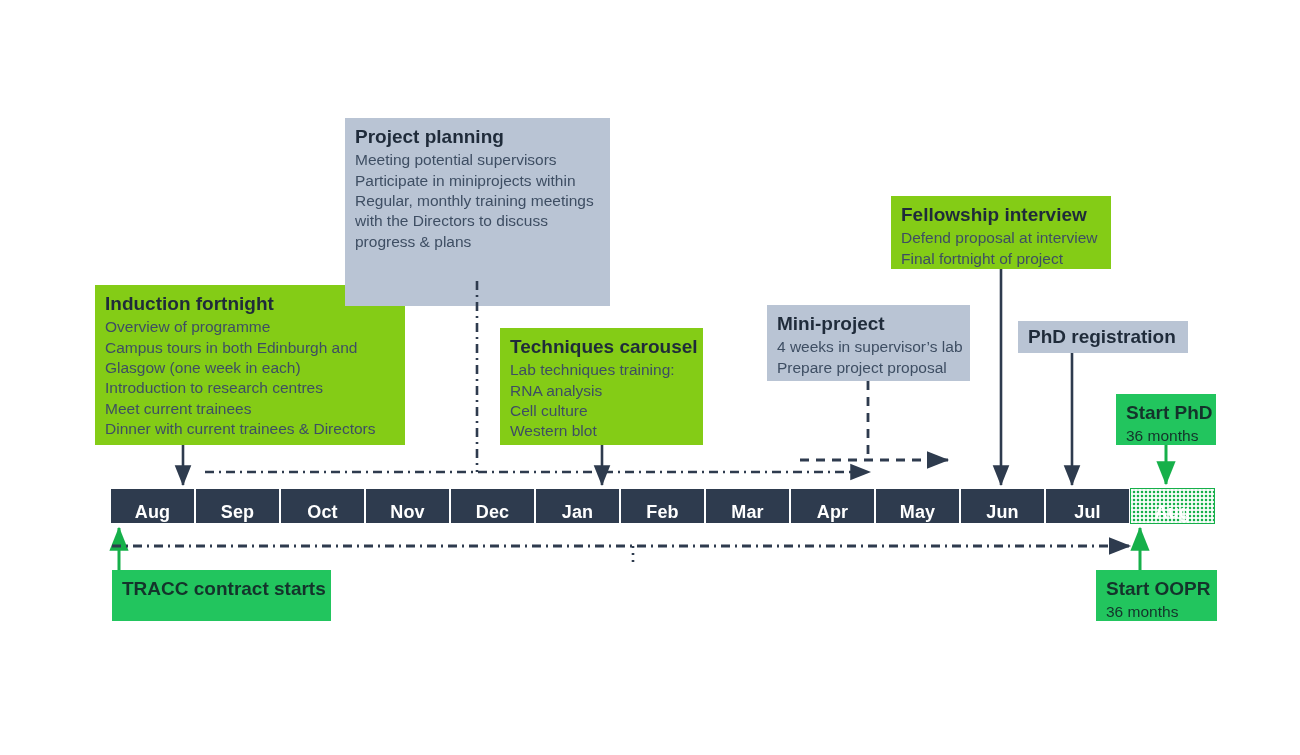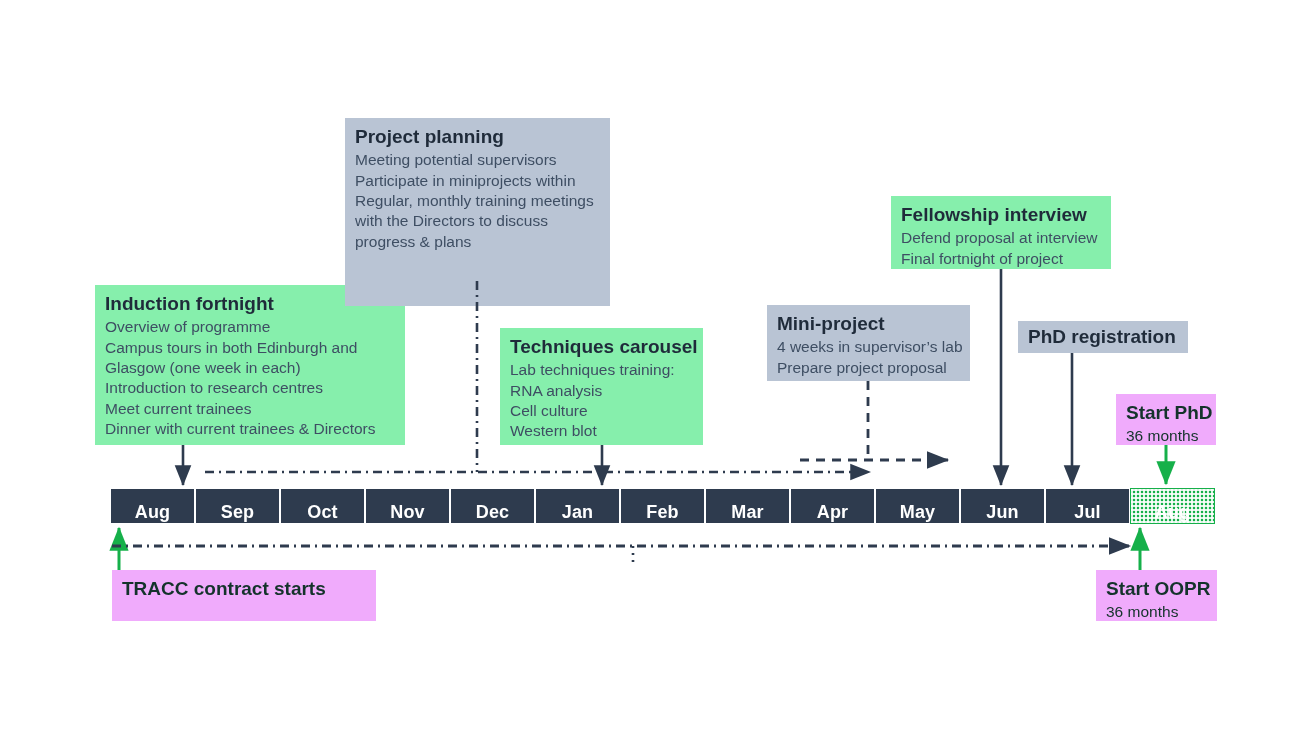--- a/index.html
+++ b/index.html
@@ -32,24 +32,24 @@
     margin-bottom: 1px;
     white-space: nowrap;
   }
   .box .line {
     display: block;
     font-size: 15.5px;
     color: #3e4e63;
     white-space: nowrap;
   }
   
-  .bx-dark  { background: #86efac; }
+  .bx-dark  { background: #84cc16; }
   .bx-light { background: #b9c4d4; }
   
-  .bx-green { background: #f0abfc; }
+  .bx-green { background: #22c55e; }
   .bx-green .title { color: #14332b; }
   .bx-green .line  { color: #14332b; }
 
   
   #month-bar {
     position: absolute;
     left: 110px;
     top: 488px;
     height: 36px;
     display: flex;
@@ -128,21 +128,21 @@
 
   <div class="box bx-light" style="left:1018px; top:321px; width:170px; height:32px; padding-top:3px;">
     <span class="title">PhD registration</span>
   </div>
 
   <div class="box bx-green" style="left:1116px; top:394px; width:100px; height:51px;">
     <span class="title">Start PhD</span>
     <span class="line">36 months</span>
   </div>
 
-  <div class="box bx-green" style="left:112px; top:570px; width:264px; height:51px;">
+  <div class="box bx-green" style="left:112px; top:570px; width:219px; height:51px;">
     <span class="title">TRACC contract starts</span>
   </div>
 
 
   <div class="box bx-green" style="left:1096px; top:570px; width:121px; height:51px;">
     <span class="title">Start OOPR</span>
     <span class="line">36 months</span>
   </div>
 
   <div id="month-bar">

